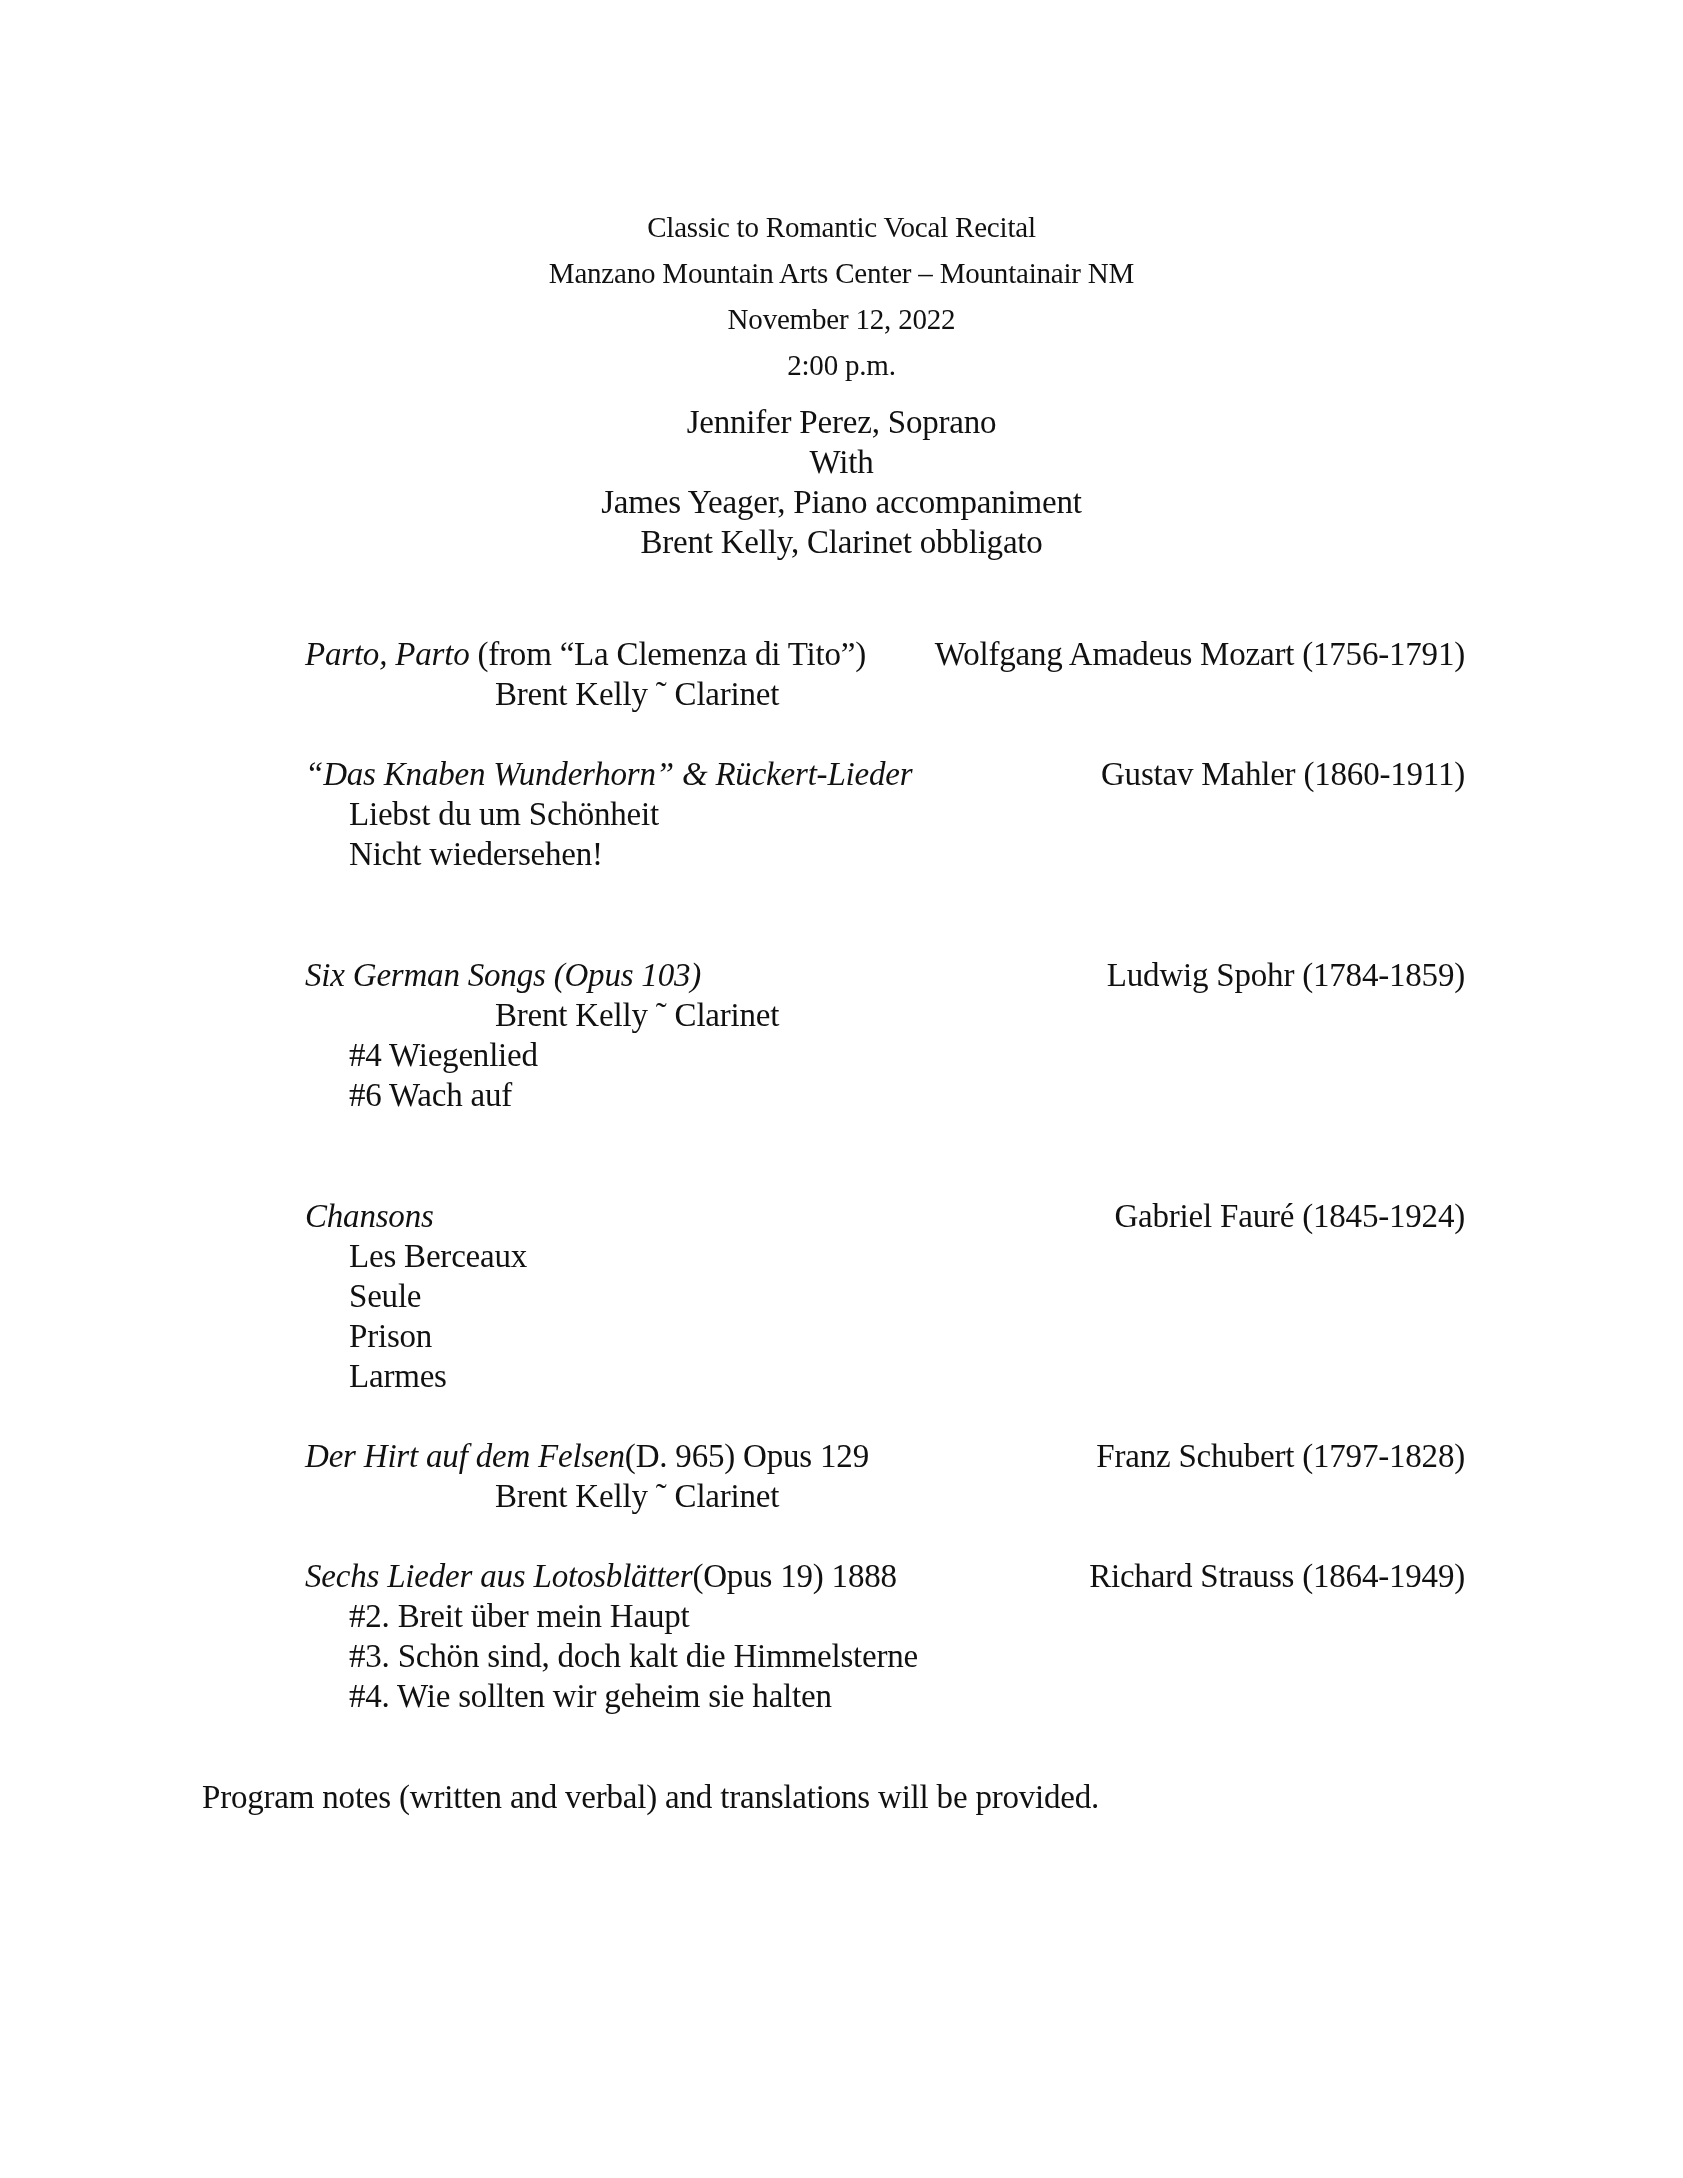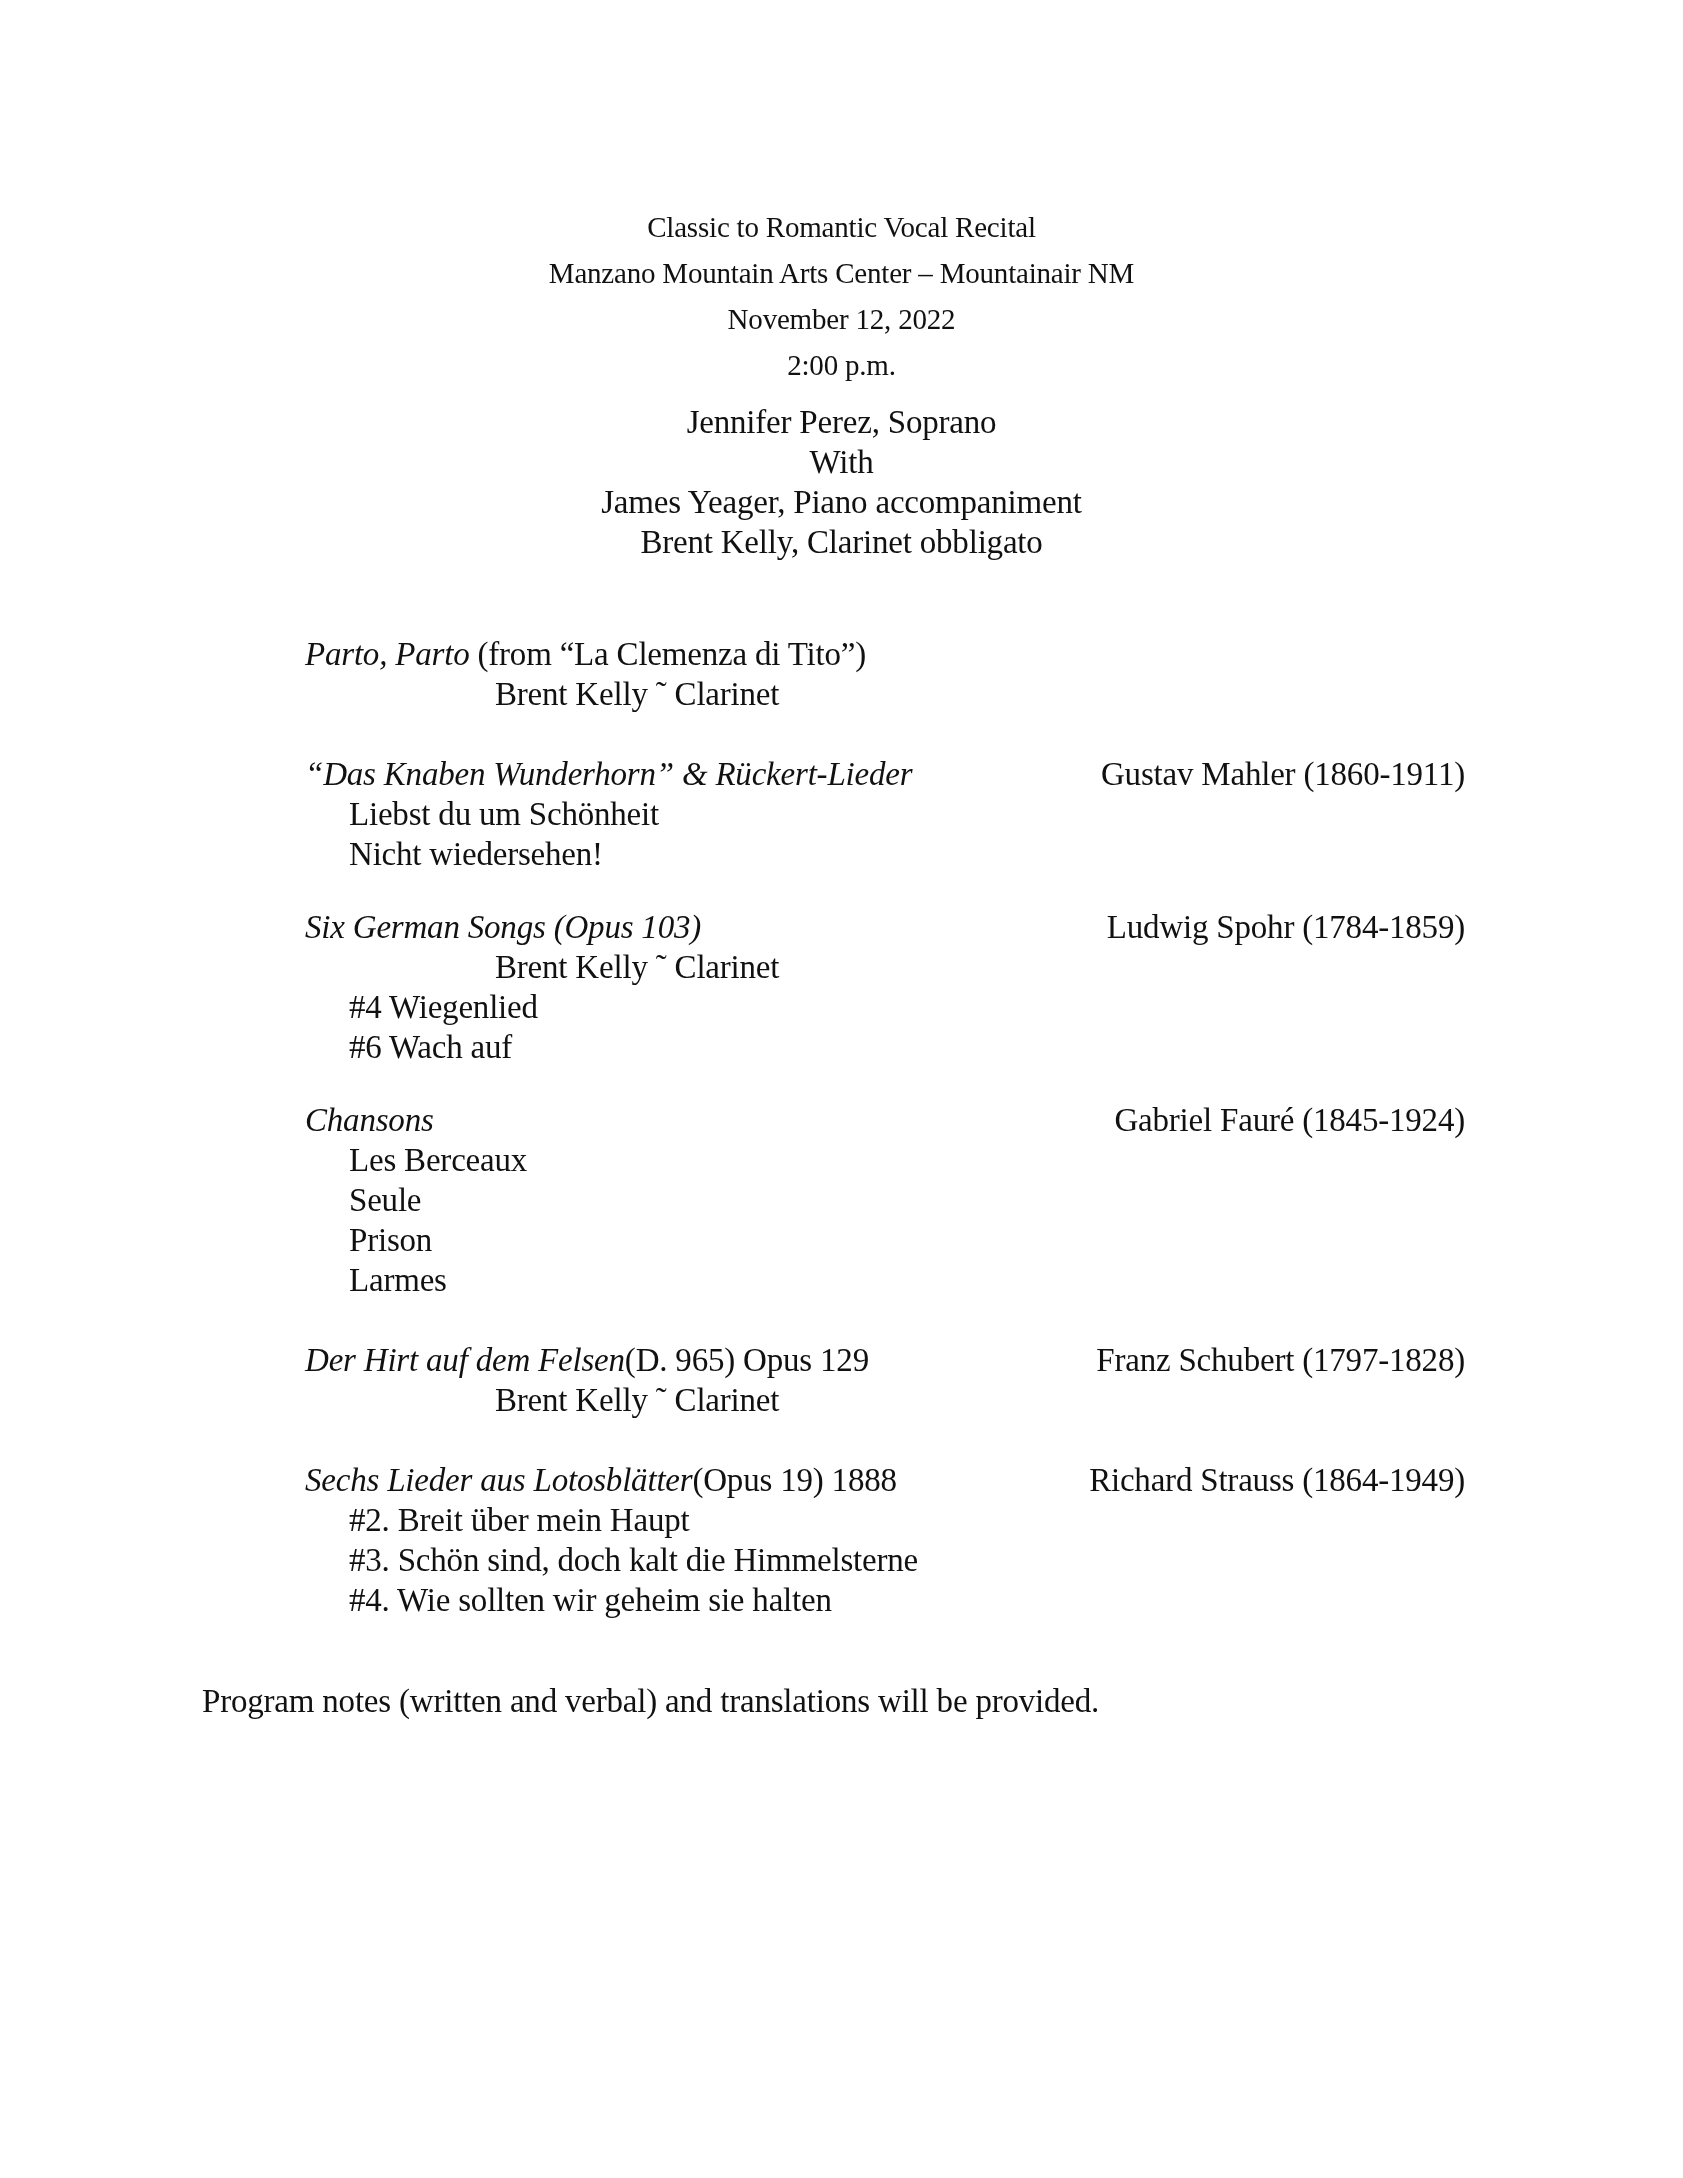--- a/index.html
+++ b/index.html
@@ -24,21 +24,21 @@
   .performers {
     margin-top: 14px;
     text-align: center;
   }
   .program {
     margin-left: 305px;
     margin-right: 218px;
     margin-top: 72px;
   }
   .entry + .entry { margin-top: 40px; }
-  .entry:nth-of-type(3), .entry:nth-of-type(4) { margin-top: 33px; }
+  .entry:nth-of-type(3), .entry:nth-of-type(4) { margin-top: 81px; }
   .entry-row {
     display: flex;
     align-items: flex-start;
     justify-content: space-between;
   }
   .entry-title { padding-right: 30px; }
   .entry-title .it { font-style: italic; }
   .entry-composer { white-space: nowrap; }
   .entry-note { margin-left: 190px; }
   .entry-items { margin-left: 44px; }
@@ -64,20 +64,21 @@
     <div>With</div>
     <div>James Yeager, Piano accompaniment</div>
     <div>Brent Kelly, Clarinet obbligato</div>
   </div>
 
   <div class="program">
 
     <section class="entry">
       <div class="entry-row">
         <span class="entry-title"><span class="it">Parto, Parto</span><span> (from “La Clemenza di Tito”)</span></span>
+        <span class="entry-composer">Wolfgang Amadeus Mozart (1756-1791)</span>
       </div>
       <div class="entry-note">Brent Kelly ˜ Clarinet</div>
     </section>
 
     <section class="entry">
       <div class="entry-row">
         <span class="entry-title"><span class="it">“Das Knaben Wunderhorn” &amp; Rückert-Lieder</span><span></span></span>
         <span class="entry-composer">Gustav Mahler (1860-1911)</span>
       </div>
       <div class="entry-items">

